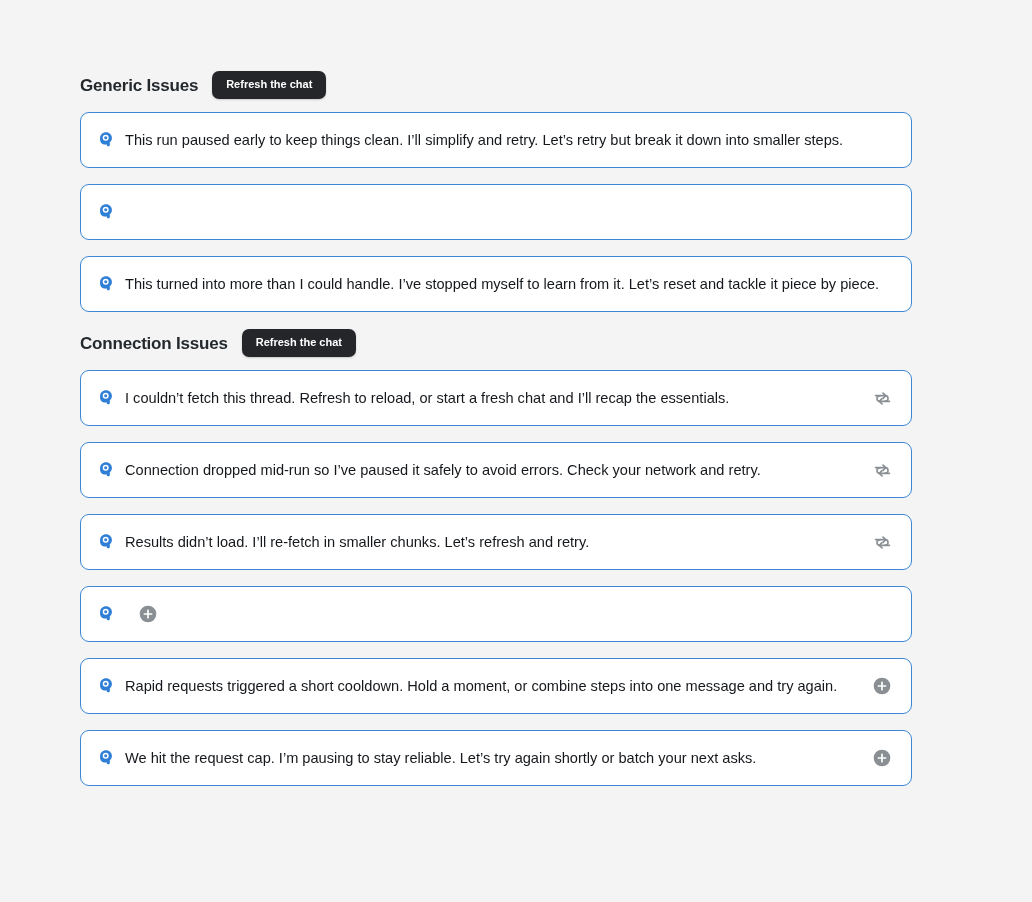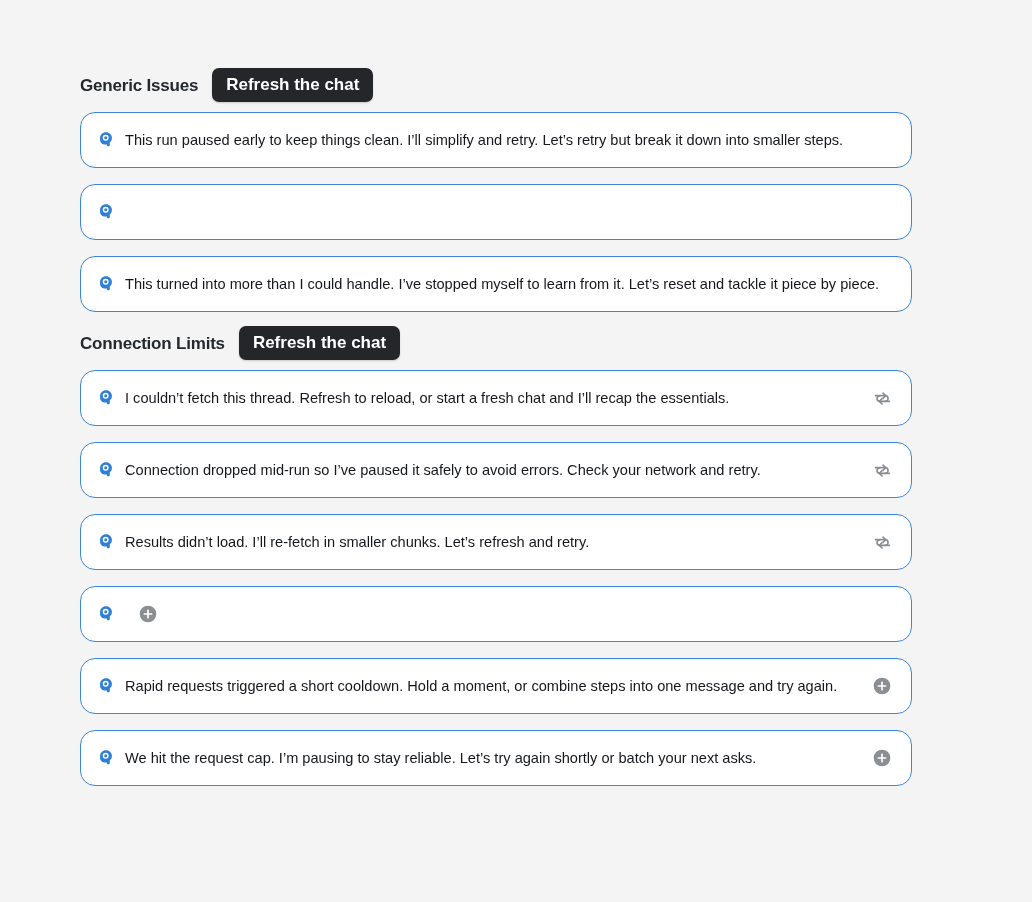--- a/index.html
+++ b/index.html
@@ -35,38 +35,38 @@
     letter-spacing: -0.2px;
     white-space: nowrap;
     line-height: 1;
   }
   .section-btn {
     background: #24262a;
     color: #ffffff;
     border: none;
     border-radius: 7px;
     font-family: "Liberation Sans", sans-serif;
-    font-size: 17px;
+    font-size: 11px;
     font-weight: bold;
     padding: 8px 14px 9px 14px;
     line-height: 1;
     cursor: pointer;
     white-space: nowrap;
     box-shadow: 0 1px 2px rgba(0,0,0,0.18);
   }
 
   
   .section { margin-bottom: 16px; }
   .section + .section { margin-top: 8px; }
 
   
   .card {
     background: #ffffff;
     border: 1.6px solid #3c87d4;
-    border-radius: 15px;
+    border-radius: 9px;
     height: 56px;
     display: flex;
     align-items: center;
     padding: 0 18px 0 16px;
     margin-bottom: 16px;
   }
   .card:last-child { margin-bottom: 7px; }
 
   .card-icon {
     flex: 0 0 auto;
@@ -125,21 +125,21 @@
               <path d="M12 1.6c4.4 0 7.9 3.3 7.9 7.6 0 2.4-1.1 4.4-2.8 5.8v4.1c0 .6-.5 1.1-1.1 1.1h-1.8c-.6 0-1.1-.5-1.1-1.1v-1.1h-2.3c-3.4 0-6.7-2.1-6.7-6.4V9.2C4.1 4.9 7.6 1.6 12 1.6z" fill="#2f7fd6"></path>
               <circle cx="11.6" cy="9.1" r="4.0" fill="#ffffff"></circle>
               <circle cx="11.6" cy="9.1" r="2.0" fill="#2f7fd6"></circle>
             </svg></span>
           <span class="card-text">This turned into more than I could handle. I’ve stopped myself to learn from it. Let’s reset and tackle it piece by piece.</span>
         </div>
       </div>
     </div>
     <div class="section">
       <div class="section-head">
-        <div class="section-title">Connection Limits</div>
+        <div class="section-title">Connection Issues</div>
         <button class="section-btn">Refresh the chat</button>
       </div>
       <div class="card-list">
         <div class="card">
           <span class="card-icon"><svg viewBox="0 0 24 24" width="18" height="18">
               <path d="M12 1.6c4.4 0 7.9 3.3 7.9 7.6 0 2.4-1.1 4.4-2.8 5.8v4.1c0 .6-.5 1.1-1.1 1.1h-1.8c-.6 0-1.1-.5-1.1-1.1v-1.1h-2.3c-3.4 0-6.7-2.1-6.7-6.4V9.2C4.1 4.9 7.6 1.6 12 1.6z" fill="#2f7fd6"></path>
               <circle cx="11.6" cy="9.1" r="4.0" fill="#ffffff"></circle>
               <circle cx="11.6" cy="9.1" r="2.0" fill="#2f7fd6"></circle>
             </svg></span>
           <span class="card-text">I couldn’t fetch this thread. Refresh to reload, or start a fresh chat and I’ll recap the essentials.</span>

